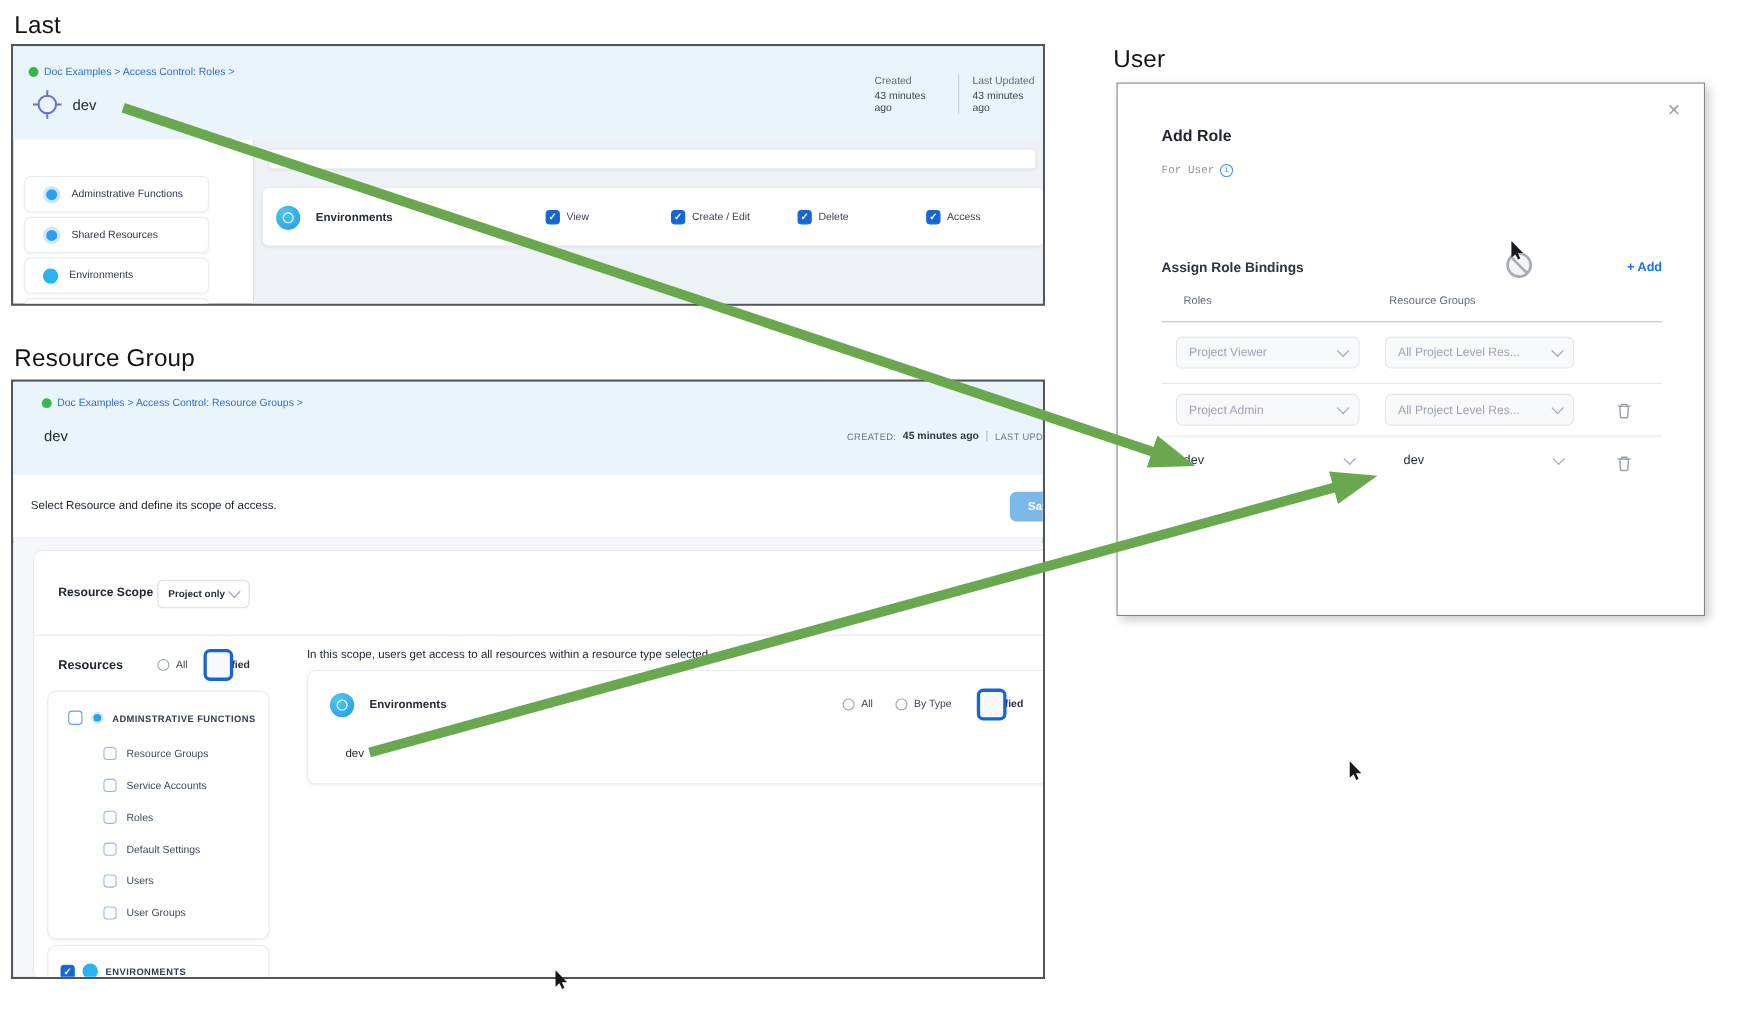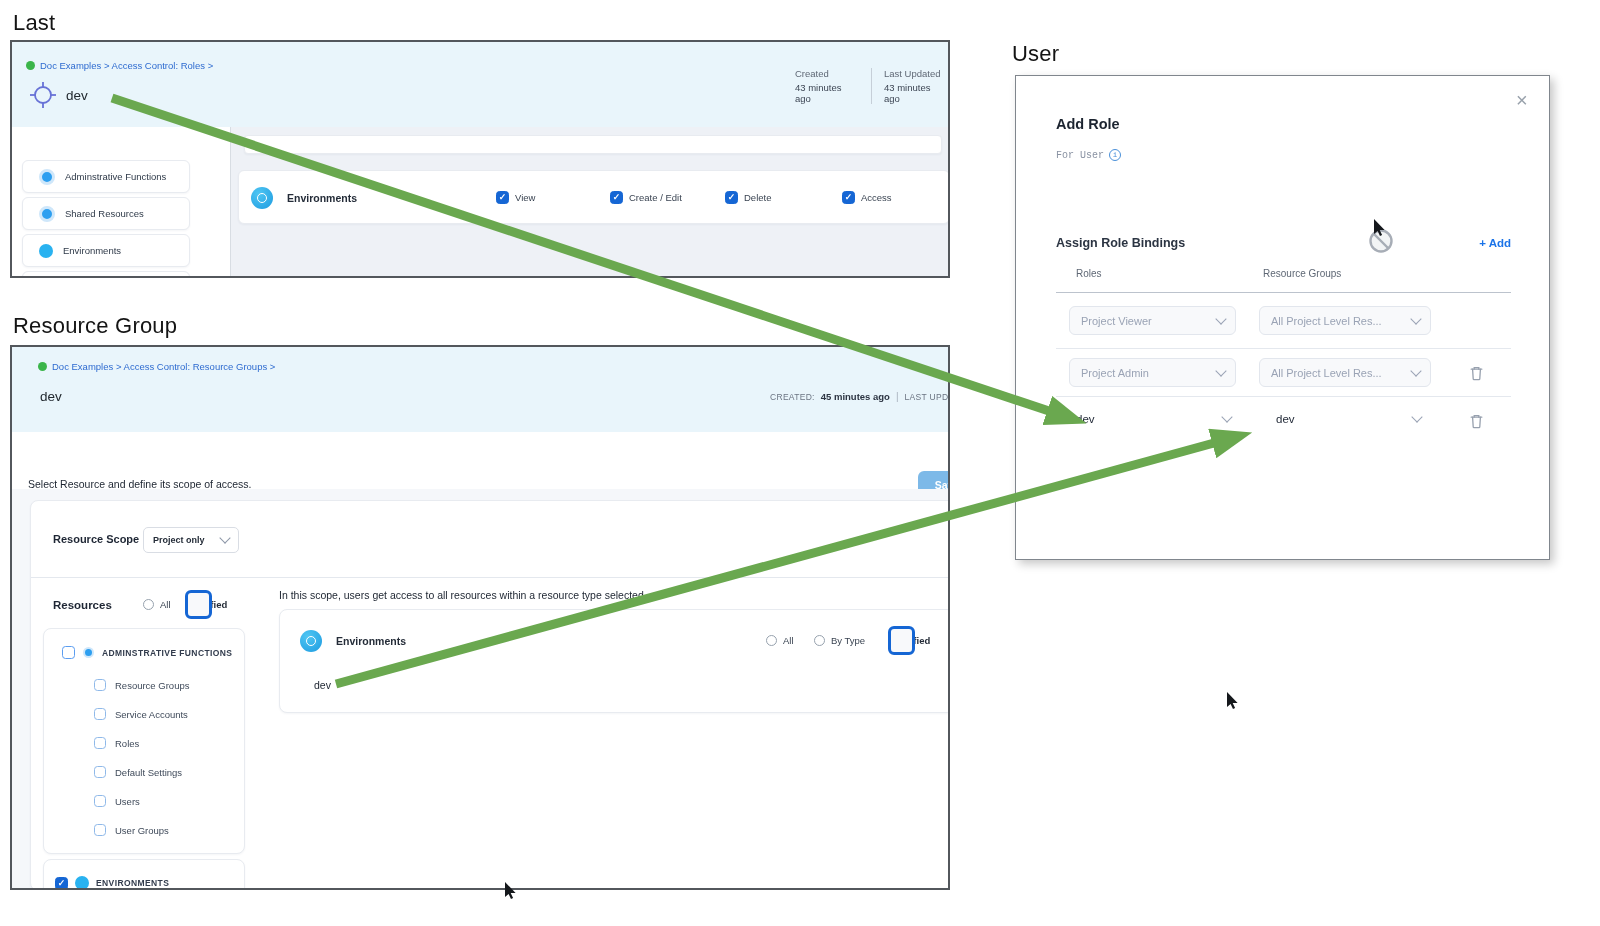--- a/index.html
+++ b/index.html
@@ -139,29 +139,29 @@
       <span>Doc Examples &gt; Access Control: Resource Groups &gt;</span>
     </div>
     <div class="abs ptitle" style="left:28px;top:42px;">dev</div>
     <div class="abs flexrow" style="left:758px;top:44px;gap:6px;white-space:nowrap;">
       <span style="font-size:8.5px;color:#6b7482;letter-spacing:.3px;">CREATED:</span>
       <span style="font-size:9.5px;font-weight:600;color:#2c3442;">45 minutes ago</span>
       <span style="color:#a9b2bd;font-size:10px;">|</span>
       <span style="font-size:8.5px;color:#6b7482;letter-spacing:.3px;">LAST UPD</span>
     </div>
 
-    <div class="abs" style="left:0;top:85px;right:0;height:57px;background:#fff;border-bottom:5px solid #15803d;margin-top:24px;">
+    <div class="abs" style="left:0;top:85px;right:0;height:57px;background:#fff;border-bottom:5px solid #15803d;">
       <span class="abs" style="left:16px;top:22px;font-size:10.5px;color:#1c2430;">Select Resource and define its scope of access.</span>
       <button class="abs" style="left:906px;top:15px;width:52px;height:27px;background:#7db9e8;border:none;border-radius:6px;color:#fff;font-weight:700;font-size:10.5px;font-family:inherit;">Sav</button>
     </div>
     <div class="abs" style="left:0;top:142px;right:0;bottom:0;background:#f5f7fa;"></div>
 
     <div class="card" style="left:18px;top:153px;width:930px;height:391px;border-radius:8px;">
       <span class="abs" style="left:22px;top:32px;font-size:11px;font-weight:700;color:#1e2634;">Resource Scope</span>
-      <div class="abs flexrow" style="left:112px;top:26px;width:96px;height:26px;background:#fff;border:1px solid #d9dde4;border-radius:5px;justify-content:space-between;padding:0 9px;box-sizing:border-box;">
+      <div class="abs flexrow" style="left:112px;top:26px;width:84px;height:26px;background:#fff;border:1px solid #d9dde4;border-radius:5px;justify-content:space-between;padding:0 9px;box-sizing:border-box;">
         <span style="font-size:9px;font-weight:600;color:#242c38;">Project only</span>
         <span class="chev dark"></span>
       </div>
       <div class="hrule" style="left:0;top:76px;width:930px;"></div>
 
       <span class="abs" style="left:22px;top:98px;font-size:11.5px;font-weight:700;color:#1e2634;">Resources</span>
       <div class="abs perm" style="left:112px;top:98px;">
         <span class="radio"></span>
         <span>All</span>
       </div>

